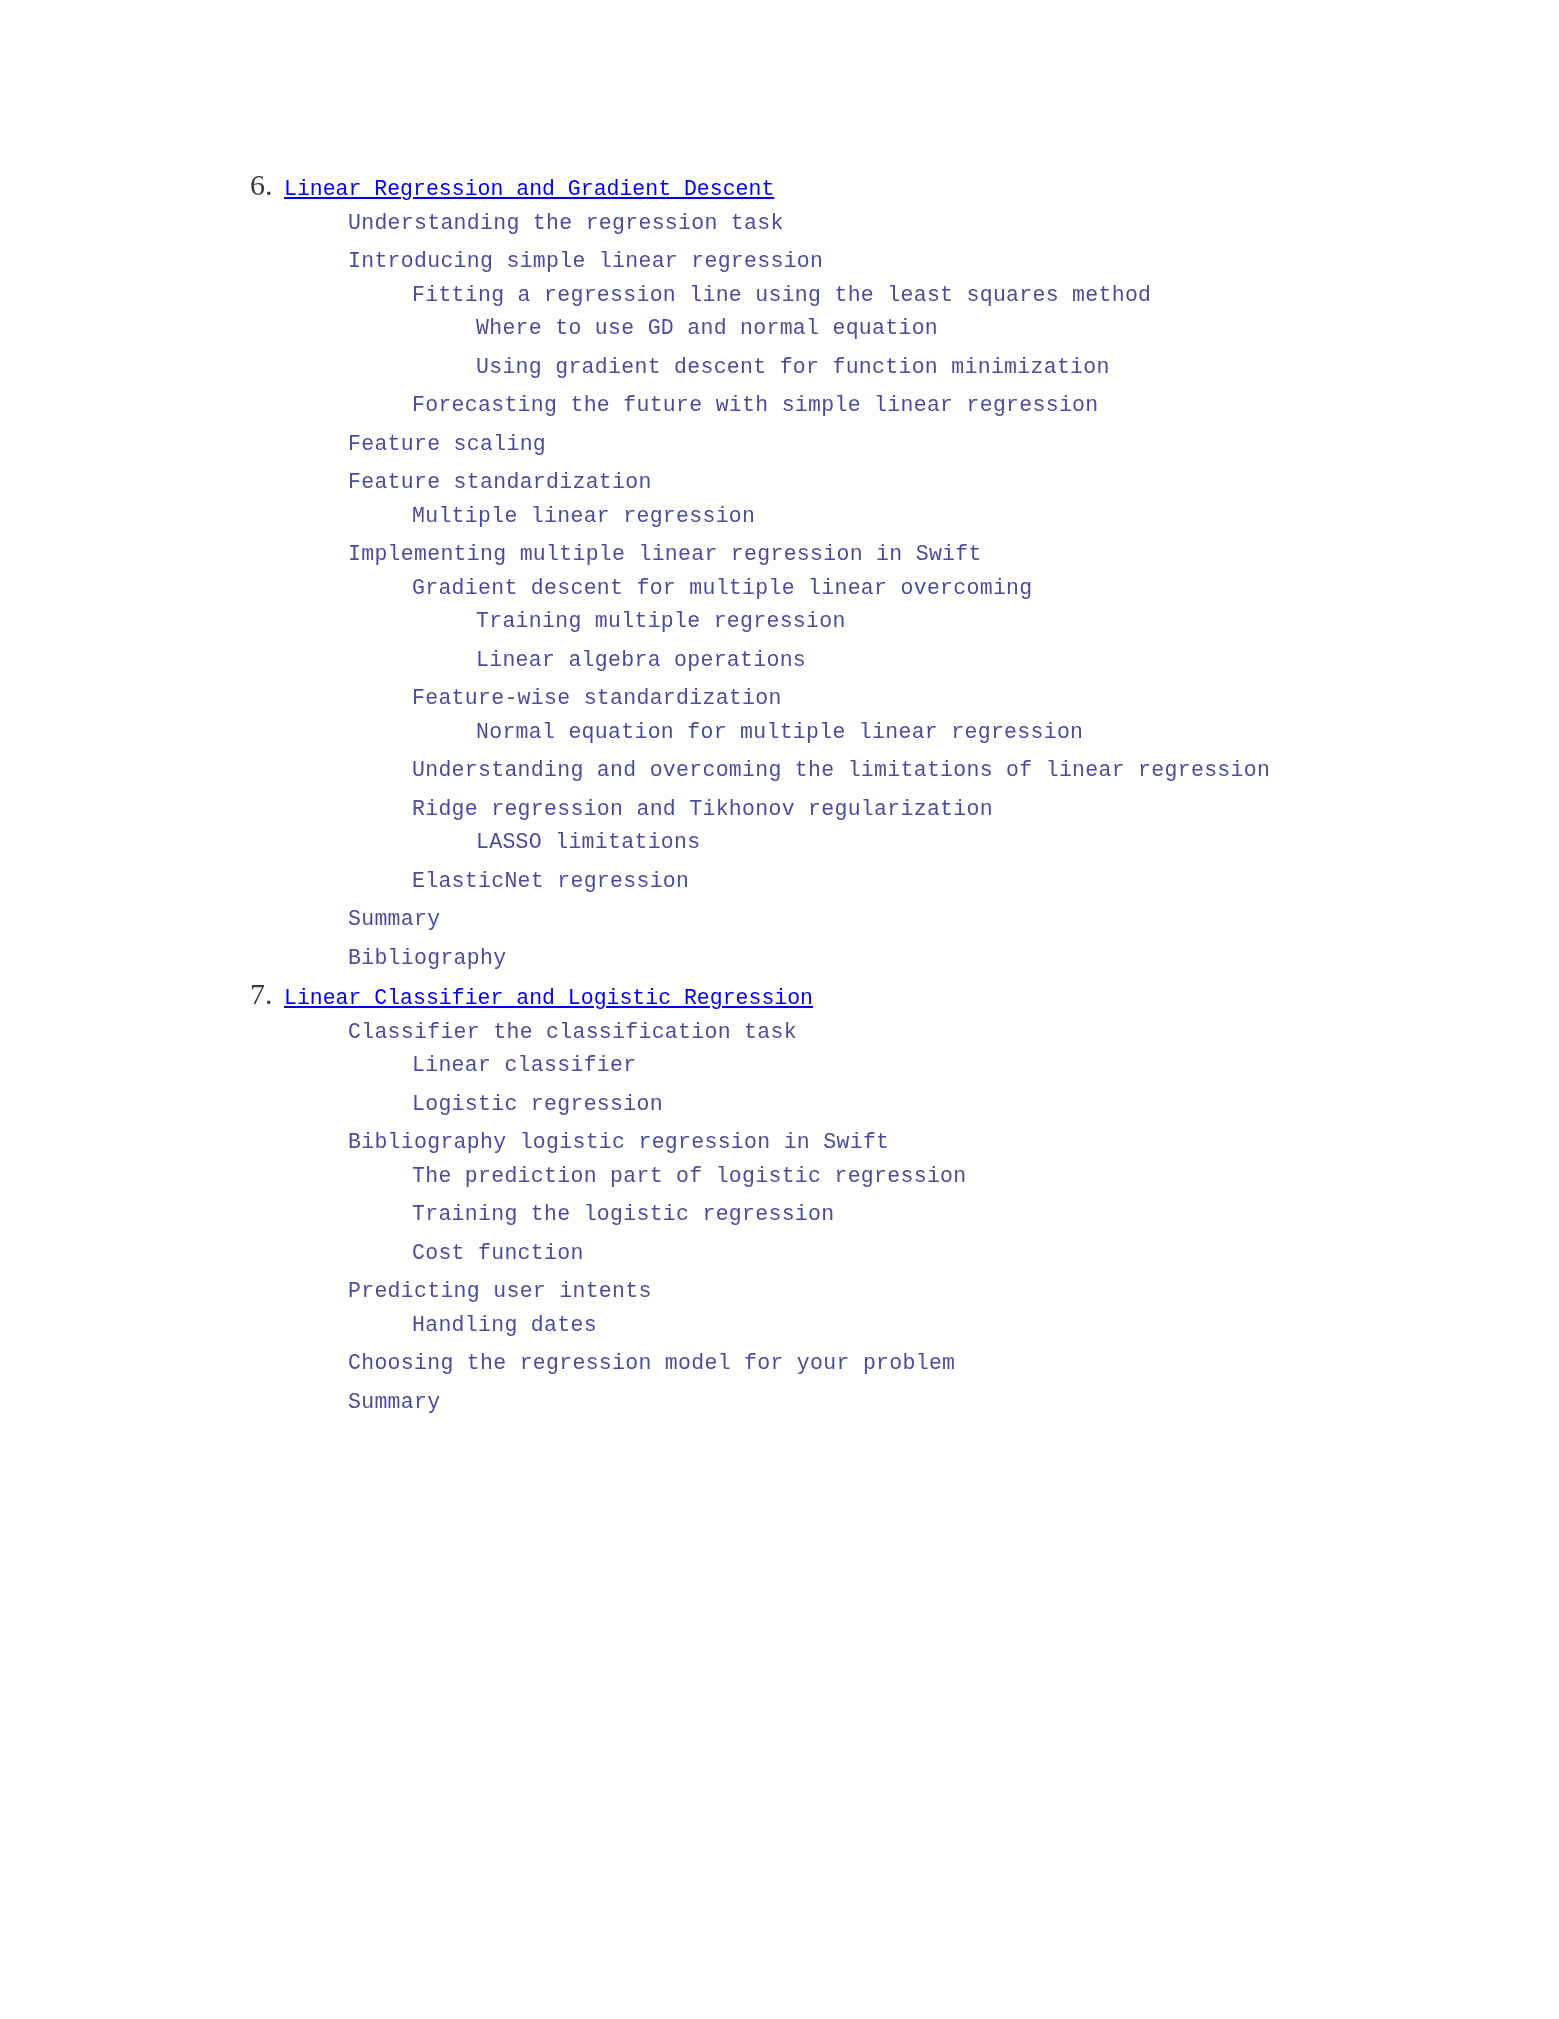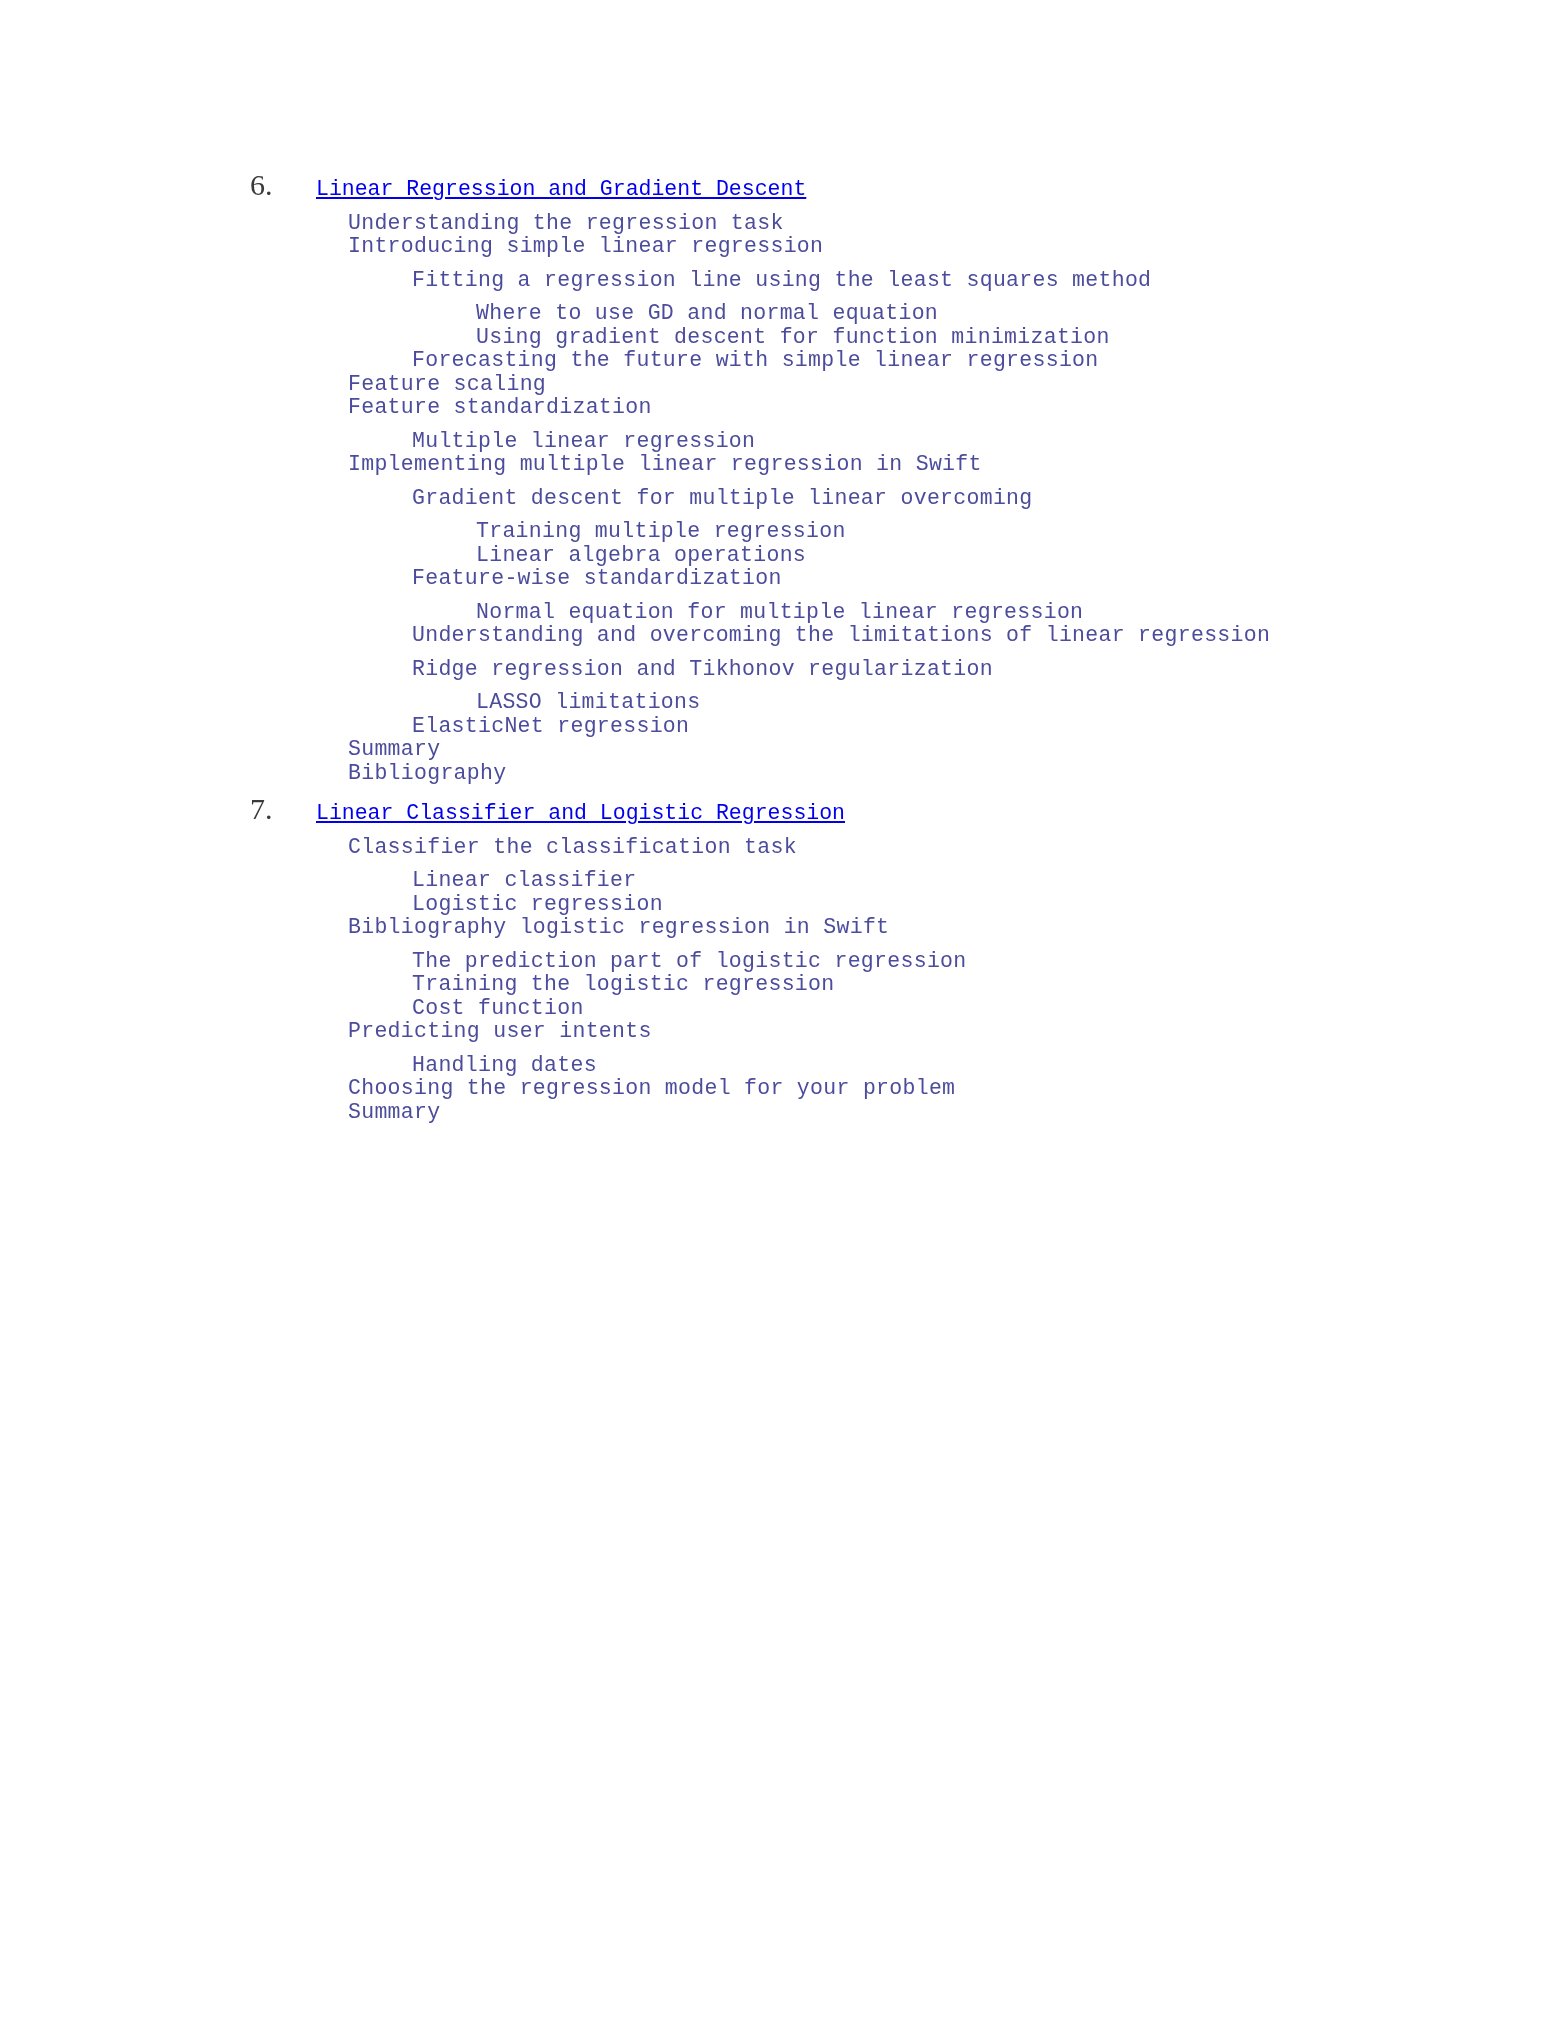--- a/index.html
+++ b/index.html
@@ -26,33 +26,32 @@
     padding-left: 4px;
   }
   ol.toc > li::marker {
     font-family: Georgia, "Times New Roman", serif;
     font-size: 30px;
     font-weight: 400;
     color: #3a3a3a;
   }
   .chapter-title {
     display: inline;
-    margin-left: 32px;
   }
   ul {
     list-style: none;
     margin: 12px 0 0 0;
     padding: 0 0 0 64px;
   }
   li {
     margin: 0;
     padding: 0;
     line-height: 1.0;
   }
-  li + li { margin-top: 2px; }
+  li + li { margin-top: 17px; }
   .entry {
     display: inline;
   }
   a.entry, span.entry, span.chapter-title {
     color: #4c4c9c;
     text-decoration: none;
     letter-spacing: 0.3px;
   }
 </style>
 </head>

